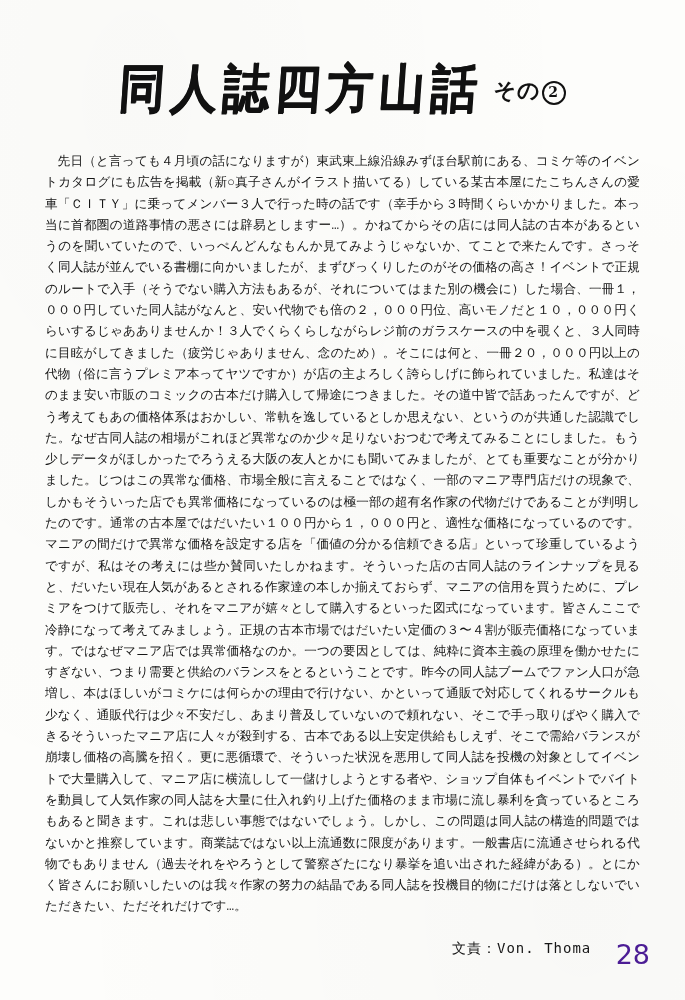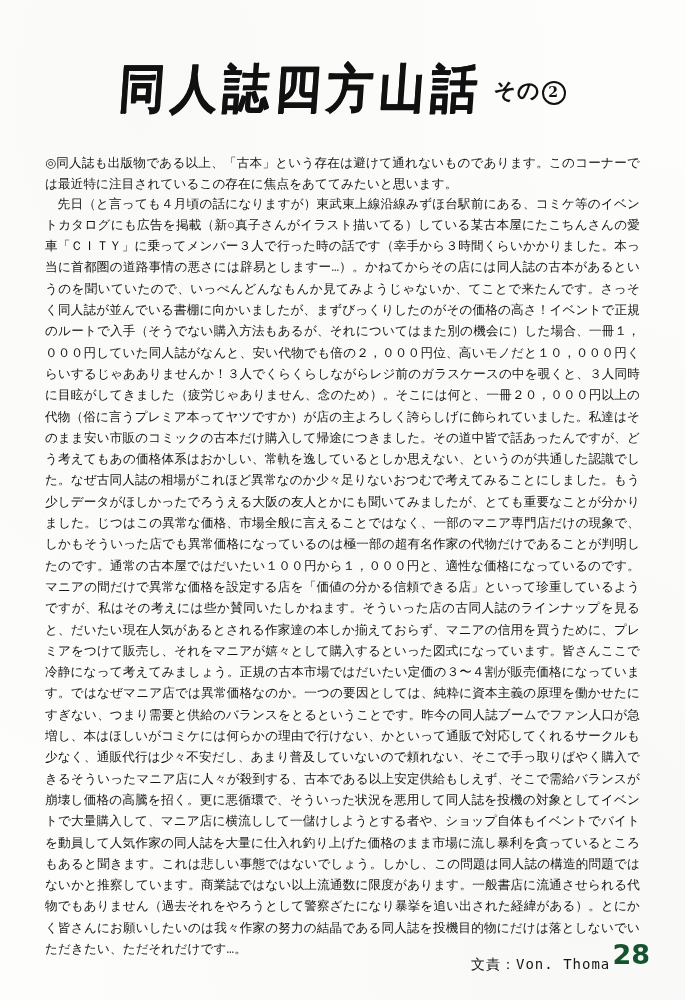--- a/index.html
+++ b/index.html
@@ -85,49 +85,47 @@
   }
   .body-text p {
     margin: 0;
   }
   .body-text p.indent {
     text-indent: 1em;
     font-family: Liberation Mono, monospace;
   }
   .credit {
     position: absolute;
-    bottom: 26px;
+    bottom: 42px;
     left: 452px;
     font-family: "DejaVu Sans Mono", "Liberation Mono", monospace;
     font-size: 14px;
     letter-spacing: 1px;
     color: #161616;
-    margin-left: 19px;
   }
   .page-number {
     position: absolute;
     bottom: 30px;
     right: 35px;
     font-family: "DejaVu Sans", "Liberation Sans", sans-serif;
     font-size: 27px;
-    font-weight: bold;
-    color: #14532d;
+    font-weight: normal;
+    color: #4c1d95;
   }
 </style>
 </head>
 <body>
 
 <div class="page">
 
   <div class="title-block">
     <span class="title-main">同人誌四方山話</span><span class="title-sub"><span>その</span><span class="circled">2</span></span>
   </div>
 
   <div class="body-text">
-    <p>◎同人誌も出版物である以上、「古本」という存在は避けて通れないものであります。このコーナーでは最近特に注目されているこの存在に焦点をあててみたいと思います。</p>
     <p class="indent">先日（と言っても４月頃の話になりますが）東武東上線沿線みずほ台駅前にある、コミケ等のイベントカタログにも広告を掲載（新○真子さんがイラスト描いてる）している某古本屋にたこちんさんの愛車「ＣＩＴＹ」に乗ってメンバー３人で行った時の話です（幸手から３時間くらいかかりました。本っ当に首都圏の道路事情の悪さには辟易としますー…）。かねてからその店には同人誌の古本があるというのを聞いていたので、いっぺんどんなもんか見てみようじゃないか、てことで来たんです。さっそく同人誌が並んでいる書棚に向かいましたが、まずびっくりしたのがその価格の高さ！イベントで正規のルートで入手（そうでない購入方法もあるが、それについてはまた別の機会に）した場合、一冊１，０００円していた同人誌がなんと、安い代物でも倍の２，０００円位、高いモノだと１０，０００円くらいするじゃあありませんか！３人でくらくらしながらレジ前のガラスケースの中を覗くと、３人同時に目眩がしてきました（疲労じゃありません、念のため）。そこには何と、一冊２０，０００円以上の代物（俗に言うプレミア本ってヤツですか）が店の主よろしく誇らしげに飾られていました。私達はそのまま安い市販のコミックの古本だけ購入して帰途につきました。その道中皆で話あったんですが、どう考えてもあの価格体系はおかしい、常軌を逸しているとしか思えない、というのが共通した認識でした。なぜ古同人誌の相場がこれほど異常なのか少々足りないおつむで考えてみることにしました。もう少しデータがほしかったでろうえる大阪の友人とかにも聞いてみましたが、とても重要なことが分かりました。じつはこの異常な価格、市場全般に言えることではなく、一部のマニア専門店だけの現象で、しかもそういった店でも異常価格になっているのは極一部の超有名作家の代物だけであることが判明したのです。通常の古本屋ではだいたい１００円から１，０００円と、適性な価格になっているのです。マニアの間だけで異常な価格を設定する店を「価値の分かる信頼できる店」といって珍重しているようですが、私はその考えには些か賛同いたしかねます。そういった店の古同人誌のラインナップを見ると、だいたい現在人気があるとされる作家達の本しか揃えておらず、マニアの信用を買うために、プレミアをつけて販売し、それをマニアが嬉々として購入するといった図式になっています。皆さんここで冷静になって考えてみましょう。正規の古本市場ではだいたい定価の３〜４割が販売価格になっています。ではなぜマニア店では異常価格なのか。一つの要因としては、純粋に資本主義の原理を働かせたにすぎない、つまり需要と供給のバランスをとるということです。昨今の同人誌ブームでファン人口が急増し、本はほしいがコミケには何らかの理由で行けない、かといって通販で対応してくれるサークルも少なく、通販代行は少々不安だし、あまり普及していないので頼れない、そこで手っ取りばやく購入できるそういったマニア店に人々が殺到する、古本である以上安定供給もしえず、そこで需給バランスが崩壊し価格の高騰を招く。更に悪循環で、そういった状況を悪用して同人誌を投機の対象としてイベントで大量購入して、マニア店に横流しして一儲けしようとする者や、ショップ自体もイベントでバイトを動員して人気作家の同人誌を大量に仕入れ釣り上げた価格のまま市場に流し暴利を貪っているところもあると聞きます。これは悲しい事態ではないでしょう。しかし、この問題は同人誌の構造的問題ではないかと推察しています。商業誌ではない以上流通数に限度があります。一般書店に流通させられる代物でもありません（過去それをやろうとして警察ざたになり暴挙を追い出された経緯がある）。とにかく皆さんにお願いしたいのは我々作家の努力の結晶である同人誌を投機目的物にだけは落としないでいただきたい、ただそれだけです…。</p>
   </div>
 
   <div class="credit">文責：Von. Thoma</div>
 
   <div class="page-number">28</div>
 
 </div>
 
 </body></html>

